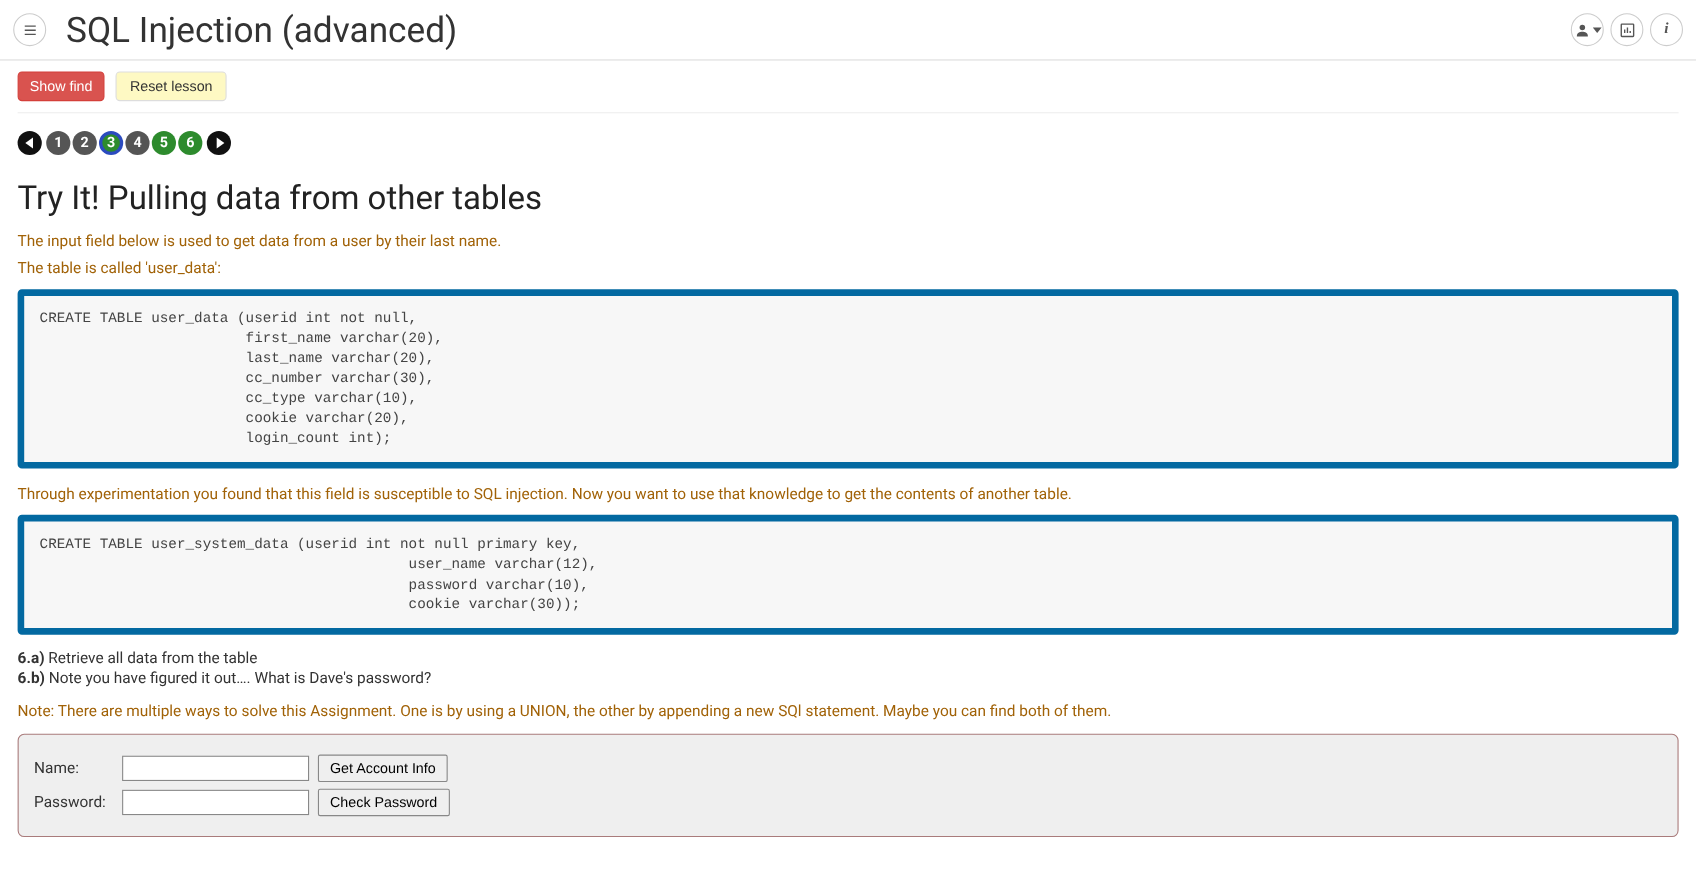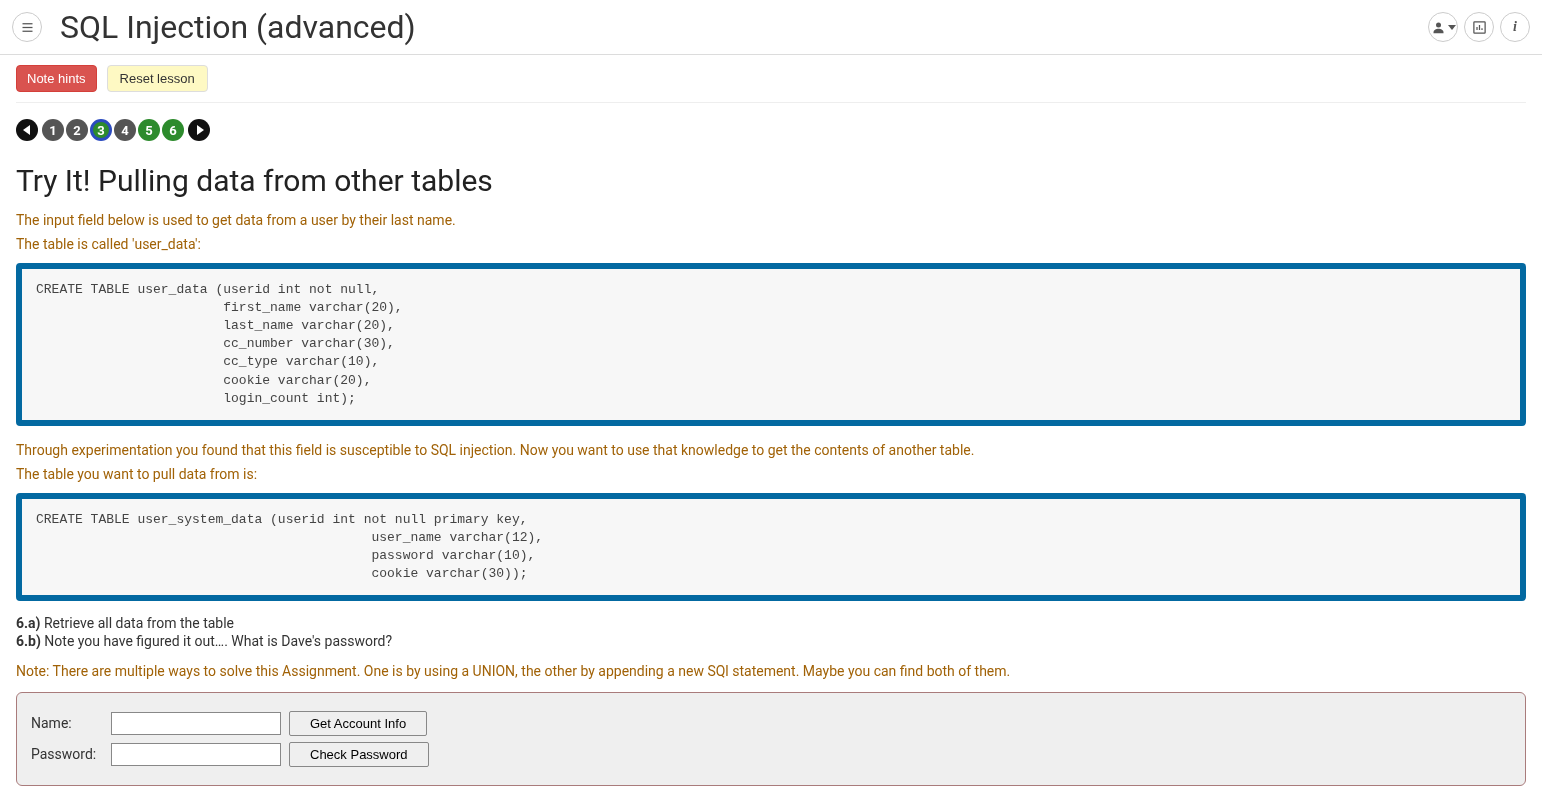--- a/index.html
+++ b/index.html
@@ -119,21 +119,21 @@
     .form-row input[type="text"], .form-row input[type="password"] {
       border: 1px solid #888;
       padding: 3px 5px;
       font-size: 13px;
       width: 170px;
       background: #fff;
     }
     .form-row button {
       border: 1px solid #888;
       background: #efefef;
-      padding: 4px 20px;
+      padding: 4px 10px;
       font-size: 13px;
       cursor: pointer;
       border-radius: 2px;
     }
     .caret { 
       display: inline-block; 
       margin-left: 2px; 
       width: 0; height: 0; 
       border-left: 4px solid transparent; 
       border-right: 4px solid transparent; 
@@ -173,21 +173,21 @@
         </svg>
     </div>
     <div class="circle-btn">
       <span style="font-family: Georgia, serif; font-style: italic; font-weight: bold; color:#555;">i</span>
     </div>
   </div>
 </div>
 
 <div class="content">
   <div class="toolbar">
-    <button class="btn-danger">Note hints</button>
+    <button class="btn-danger">Show find</button>
     <button class="btn-default">Reset lesson</button>
   </div>
 
   <hr class="sep">
 
   <div class="nav-row">
     <div class="nav-arrow left"></div>
     <div id="page-dots" style="display:flex; gap:2px;">
         <div class="page-dot dot-grey">1</div>
         <div class="page-dot dot-grey">2</div>
@@ -209,21 +209,20 @@
   <pre class="code">CREATE TABLE user_data (userid int not null,
                         first_name varchar(20),
                         last_name varchar(20),
                         cc_number varchar(30),
                         cc_type varchar(10),
                         cookie varchar(20),
                         login_count int);</pre>
 
   <div class="para-block">
     <p>Through experimentation you found that this field is susceptible to SQL injection. Now you want to use that knowledge to get the contents of another table.</p>
-    <p>The table you want to pull data from is:</p>
   </div>
 
   <pre class="code">CREATE TABLE user_system_data (userid int not null primary key,
                                            user_name varchar(12),
                                            password varchar(10),
                                            cookie varchar(30));</pre>
 
   <div class="task-line">
     <b>6.a)</b><span> Retrieve all data from the table</span>
   </div>

